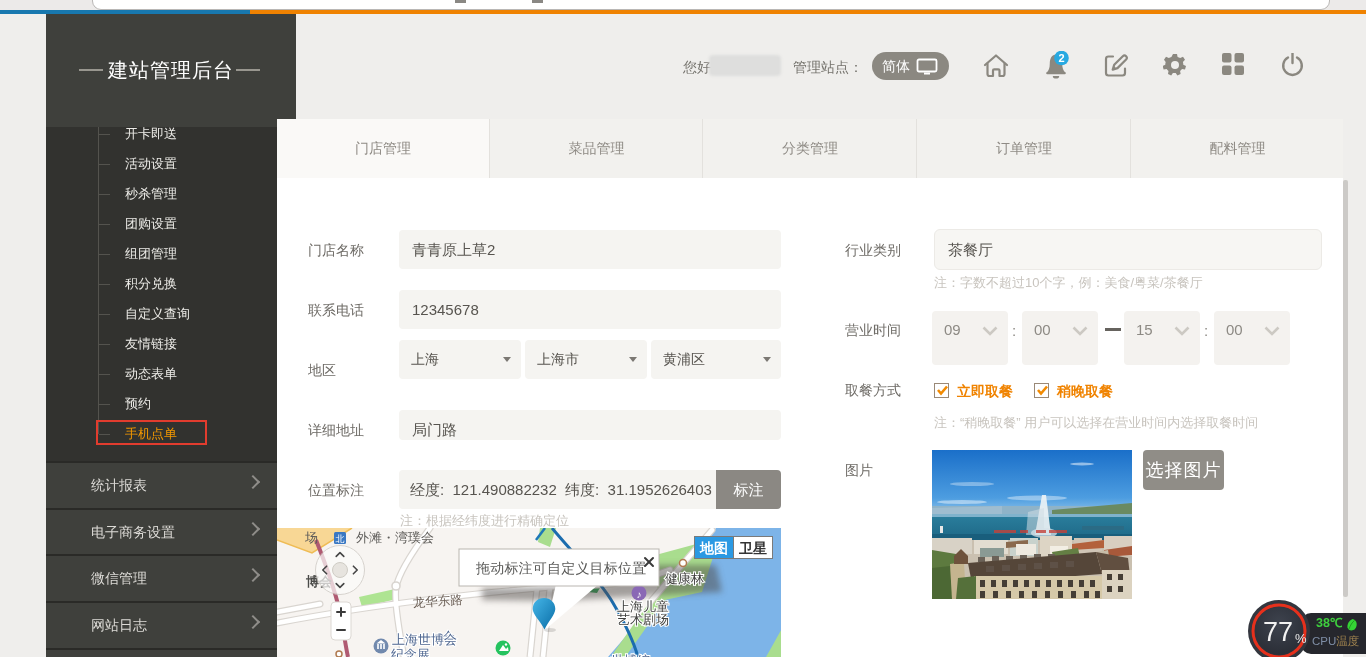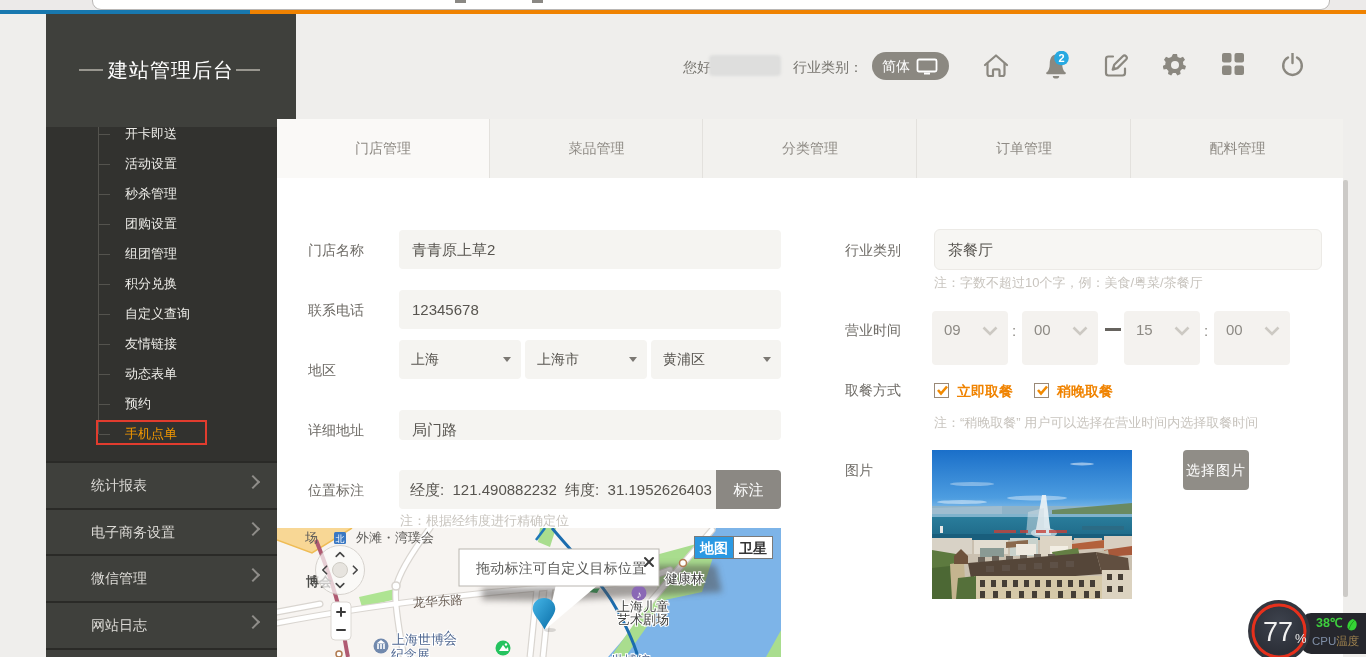--- a/index.html
+++ b/index.html
@@ -102,21 +102,21 @@
   <div class="mainrow" style="top:447px;"><span>统计报表</span><i class="chev"></i></div>
   <div class="mainrow" style="top:494px;"><span>电子商务设置</span><i class="chev"></i></div>
   <div class="mainrow" style="top:540px;"><span>微信管理</span><i class="chev"></i></div>
   <div class="mainrow" style="top:587px;"><span>网站日志</span><i class="chev"></i></div>
   <div class="mainrow" style="top:634px;height:9px;"></div>
   <div class="abs" id="sbscroll"></div>
 </div>
 
 <div class="htext" style="left:683px;">您好</div>
 <div class="abs" id="blurname"></div>
-<div class="htext" style="left:793px;">行业类别：</div>
+<div class="htext" style="left:793px;">管理站点：</div>
 <div class="abs" id="pill"><span>简体</span>
   <svg class="abs" style="left:44px;top:6px;" width="22" height="17" viewBox="0 0 22 17">
     <rect x="1.5" y="1.5" width="19" height="12" rx="1.5" fill="none" stroke="#fff" stroke-width="1.8"></rect>
     <rect x="8" y="14.5" width="6" height="2" fill="#fff"></rect>
   </svg>
 </div>
 
 <svg class="hicon" style="left:983px;" width="26" height="26" viewBox="0 0 26 26" fill="none" stroke="#8b8880" stroke-width="2.2" stroke-linecap="round" stroke-linejoin="round">
   <path d="M2 12 L13 2.5 L24 12"></path>
   <path d="M4.5 10.5 V21 Q4.5 23 6.5 23 H10 V17.5 Q10 16.3 11.2 16.3 H15.3 Q16.5 16.3 16.5 17.5 V23 H19.5 Q21.5 23 21.5 21 V10.5" fill="none"></path>
@@ -435,21 +435,21 @@
           <rect x="118" y="112" width="8" height="6"></rect>
           <rect x="134" y="111" width="8" height="6"></rect>
         </g>
     <polygon points="0,118 18,116 20,149 0,149" fill="#4c6834"></polygon>
     <polygon points="18,114 32,112 34,149 20,149" fill="#c4b48f"></polygon>
     <polygon points="22,106 29,99 36,106 36,114 22,114" fill="#6e523c"></polygon>
     <polygon points="26,128 44,126 44,149 24,149" fill="#55703a"></polygon>
   </g>
 </svg>
 </div>
-<div class="graybtn" style="left:1143px;top:450px;width:66px;height:40px;line-height:40px;font-size:14px;letter-spacing:1px;margin-left:40px;">选择图片</div>
+<div class="graybtn" style="left:1143px;top:450px;width:81px;height:40px;line-height:40px;font-size:18px;letter-spacing:1px;">选择图片</div>
 
 <div class="abs" id="cpuwidget" style="left:1245px;top:596px;width:121px;height:61px;">
 <svg width="121" height="61" viewBox="0 0 121 61" font-family="Liberation Sans,sans-serif">
   <defs>
     <radialGradient id="cin" cx="0.5" cy="0.35" r="0.8">
       <stop offset="0" stop-color="#3e434e"></stop>
           <stop offset="1" stop-color="#262931"></stop>
     </radialGradient>
   </defs>
   <rect x="56" y="17" width="65" height="41" rx="10" fill="#26272d"></rect>

